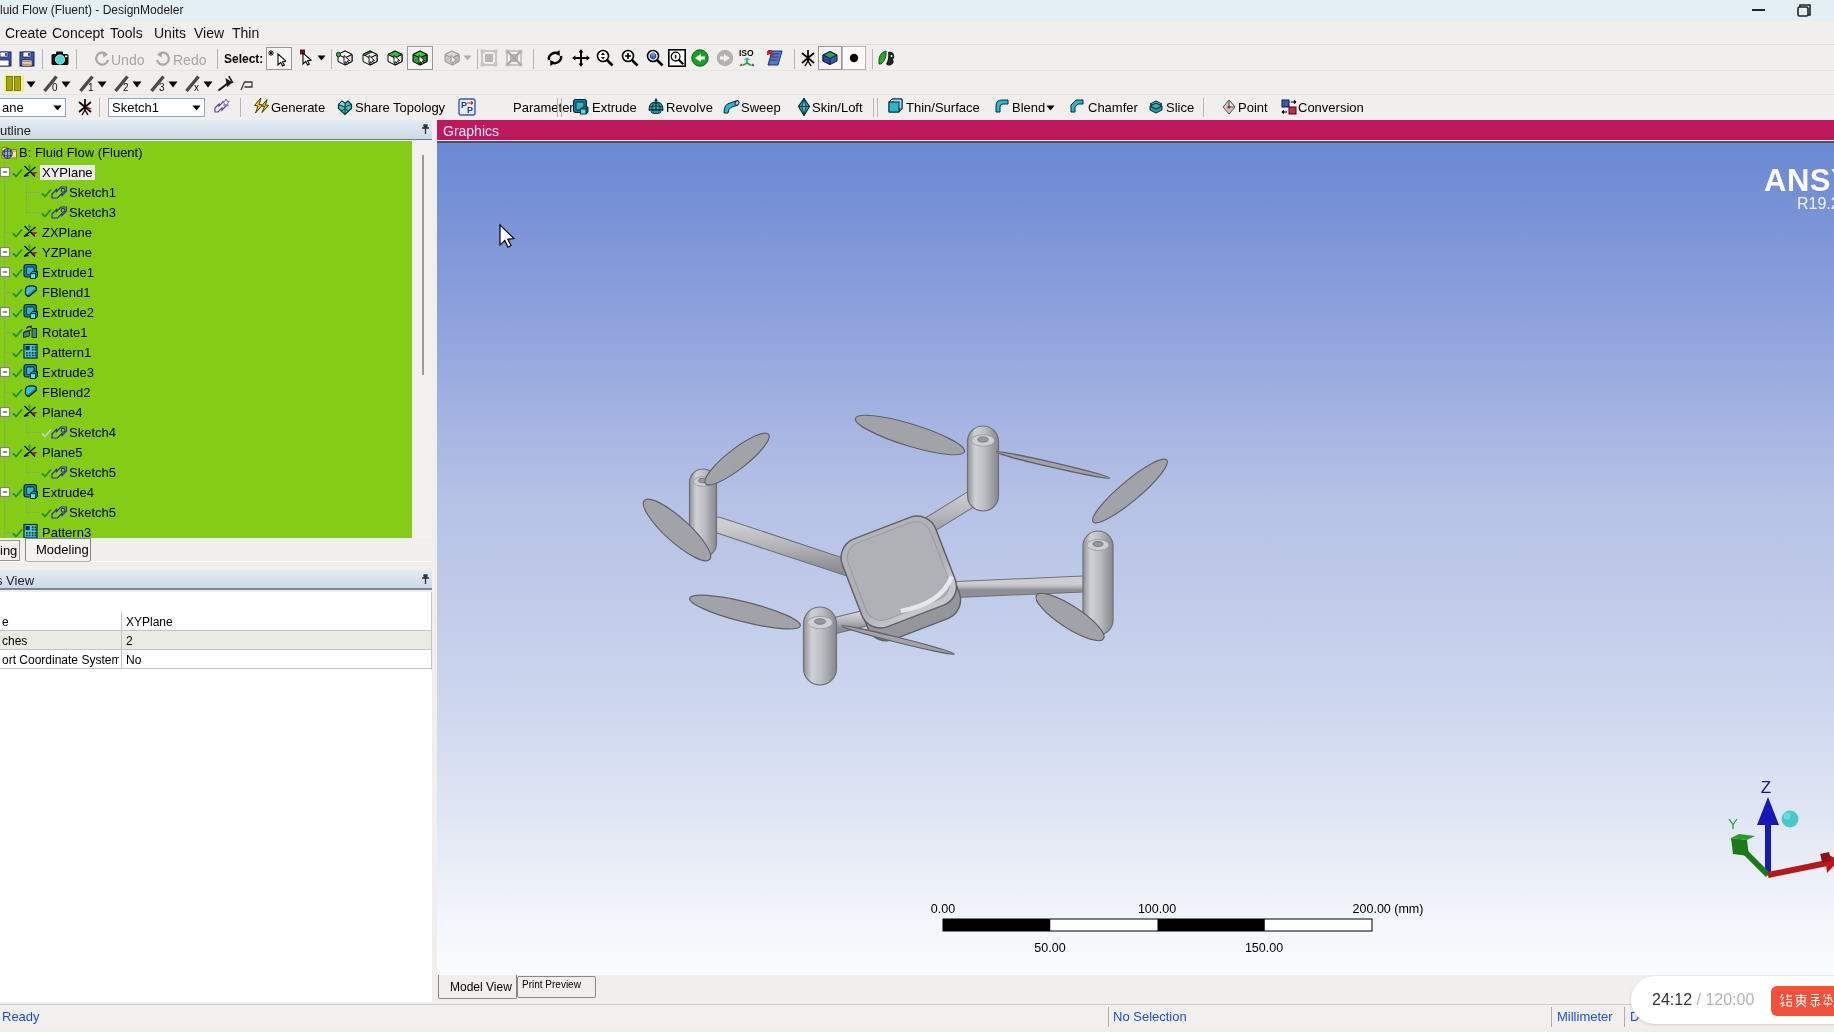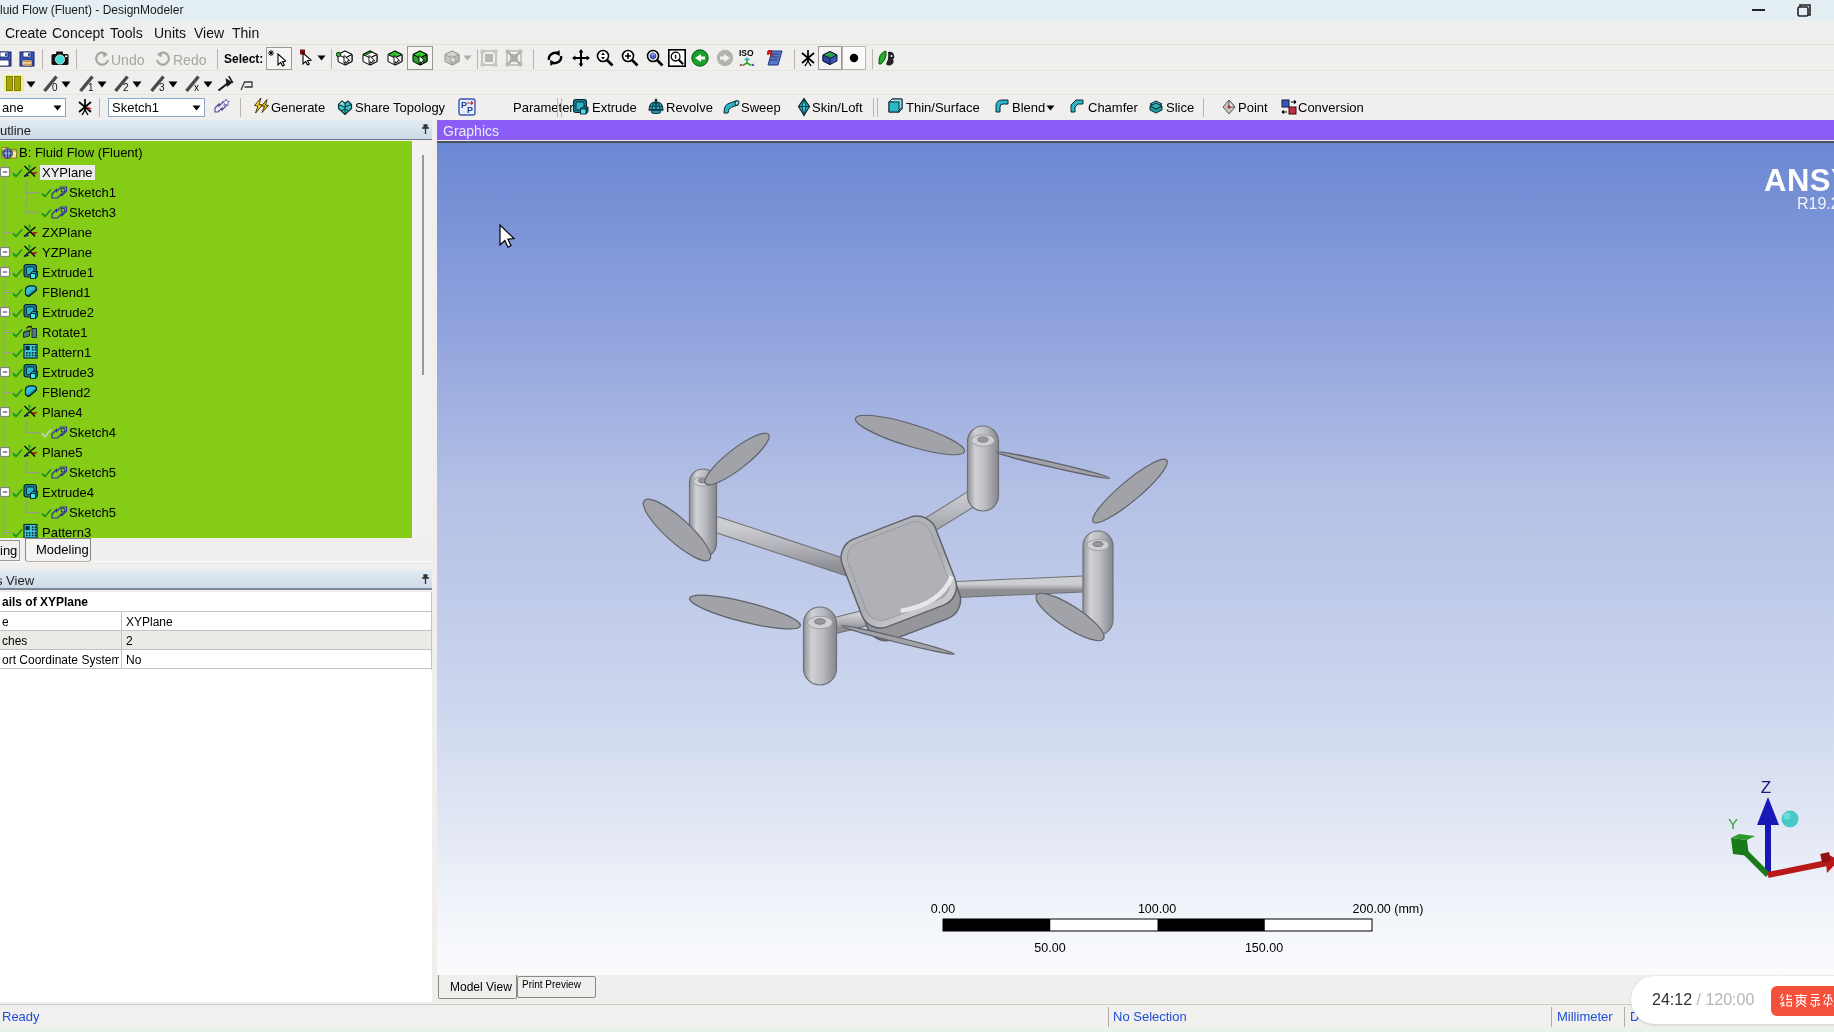--- a/index.html
+++ b/index.html
@@ -16,21 +16,21 @@
 .tsep { position:absolute; width:1px; background:#b8b5b0; top:3px; bottom:3px; }
 .tlabel { position:absolute; font-size:13px; color:#000; white-space:nowrap; }
 .gray { color:#a8a6a2; }
 
 #outlinehead { left:0; top:120px; width:432px; height:20px; background:linear-gradient(#e3ecf3,#ccd9e6); border-bottom:1px solid #6d7b88; font-size:13px; color:#222; }
 #treearea { left:0; top:141px; width:432px; height:397px; background:#84cc16; overflow:hidden; }
 #tabbar { left:0; top:538px; width:432px; height:24px; background:#f0efed; border-bottom:1px solid #fff; }
 #detailshead { left:0; top:570px; width:432px; height:20px; background:linear-gradient(#e3ecf3,#ccd9e6); border-bottom:2px solid #7a8894; font-size:13px; color:#222; }
 #detailsbody { left:0; top:592px; width:432px; height:410px; background:#ffffff; }
 
-#gfxhead { left:437px; top:120px; width:1397px; height:20px; background:#8b5cf6; color:#e6edf5; font-size:14px; }
+#gfxhead { left:437px; top:120px; width:1397px; height:20px; background:#be185d; color:#e6edf5; font-size:14px; }
 #canvas { left:437px; top:141px; width:1397px; height:834px; border-top:2px solid #46525c; background:linear-gradient(180deg,#6b88d3 0%, #8ca0dc 20%, #b4c0e5 42%, #ccd6ee 67%, #e2e7f4 82%, #f2f5fa 93%, #fafbfd 100%); }
 #bottombar { left:437px; top:975px; width:1397px; height:27px; background:#f0efed; }
 #statusbar { left:0; top:1004px; width:1834px; height:24px; background:#f1f0ee; border-top:1px solid #cfcdc9; font-size:13px; color:#1d4ed8; }
 #bottomedge { left:0; top:1028px; width:1834px; height:4px; background:#e9f2e9; }
 .vline { position:absolute; width:1px; background:#b0aeaa; }
 .dotv { width:1px; background-image:repeating-linear-gradient(to bottom,#909090 0 1px,transparent 1px 2px); }
 .doth { height:1px; background-image:repeating-linear-gradient(to right,#909090 0 1px,transparent 1px 2px); }
 
 .drow { position:absolute; left:0; width:431px; height:19px; border-bottom:1px solid #c6c4c0; font-size:12px; }
 .dlab { position:absolute; left:2px; top:3px; width:117px; overflow:hidden; white-space:nowrap; }
@@ -697,23 +697,20 @@
   <span class="abs" style="left:36px;top:4px;font-size:13px;">Modeling</span>
 </div>
 <div class="abs" id="detailshead">
     <span style="position:absolute;left:-4px;top:3px;">s View</span>
   <svg style="position:absolute;left:420px;top:4px;" width="12" height="12" viewBox="0 0 12 12">
       <path d="M2 4 H9 M5.5 1 V4 M5.5 4 V10 M3.5 1 H7.5" stroke="#333" stroke-width="1.3" fill="none"></path>
       <rect x="3.5" y="1" width="4" height="3.4" fill="#333"></rect>
     </svg>
 </div>
 <div class="abs" id="detailsbody">
-  <div class="drow" style="top:0px;height:20px;">
-      <span class="dlab" style="font-weight:bold;top:3px;">ails of XYPlane</span>
-    </div>
   <div class="drow" style="top:20px;">
       <span class="dlab">e</span>
       <span class="dval">XYPlane</span>
       <span class="dcol"></span>
     </div>
   <div class="drow" style="top:39px;background:#eceae5;">
       <span class="dlab">ches</span>
       <span class="dval">2</span>
       <span class="dcol"></span>
     </div>

